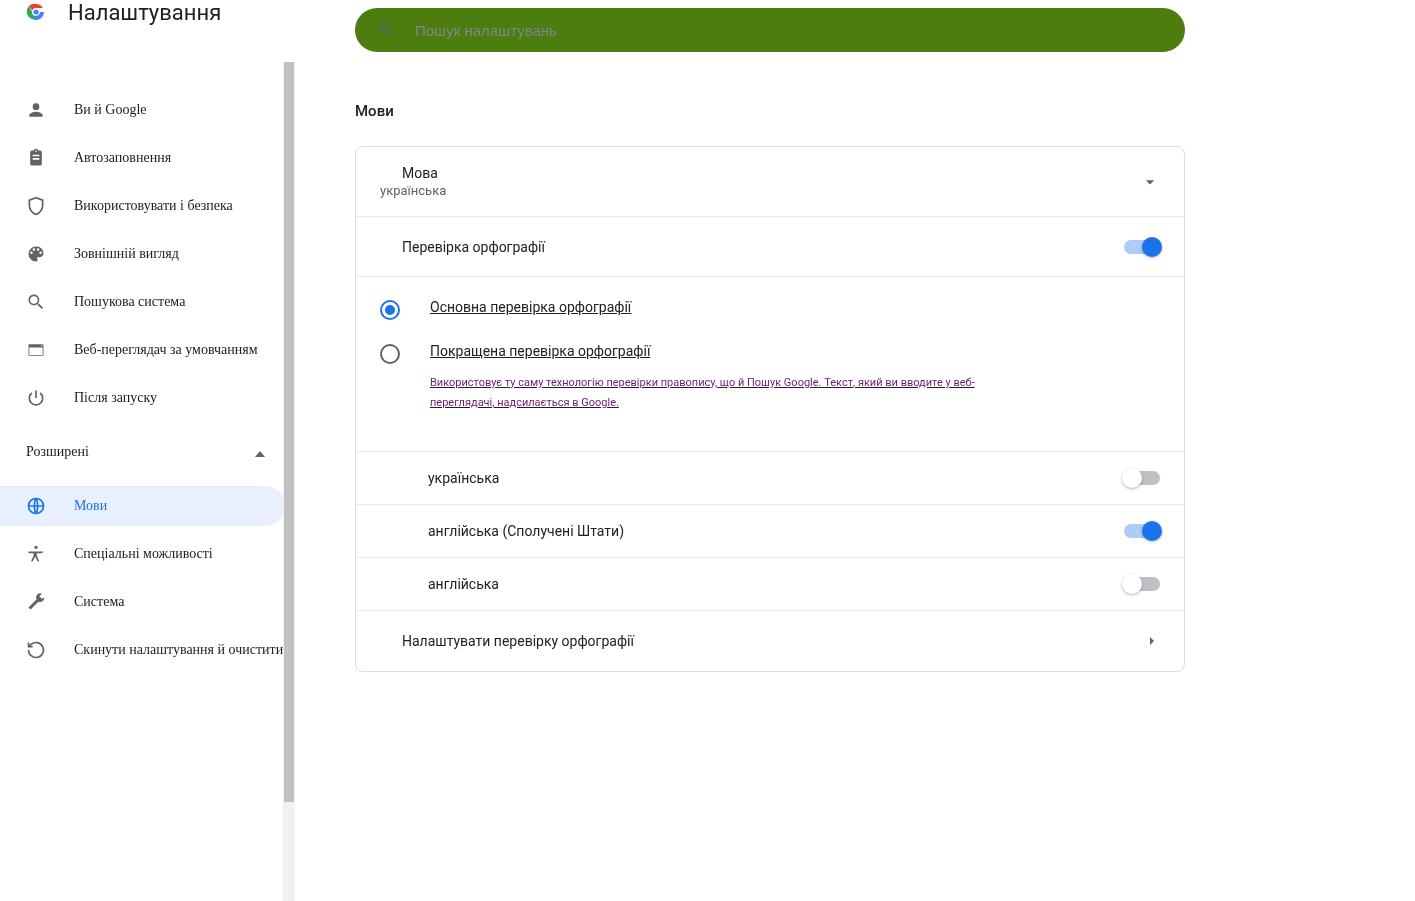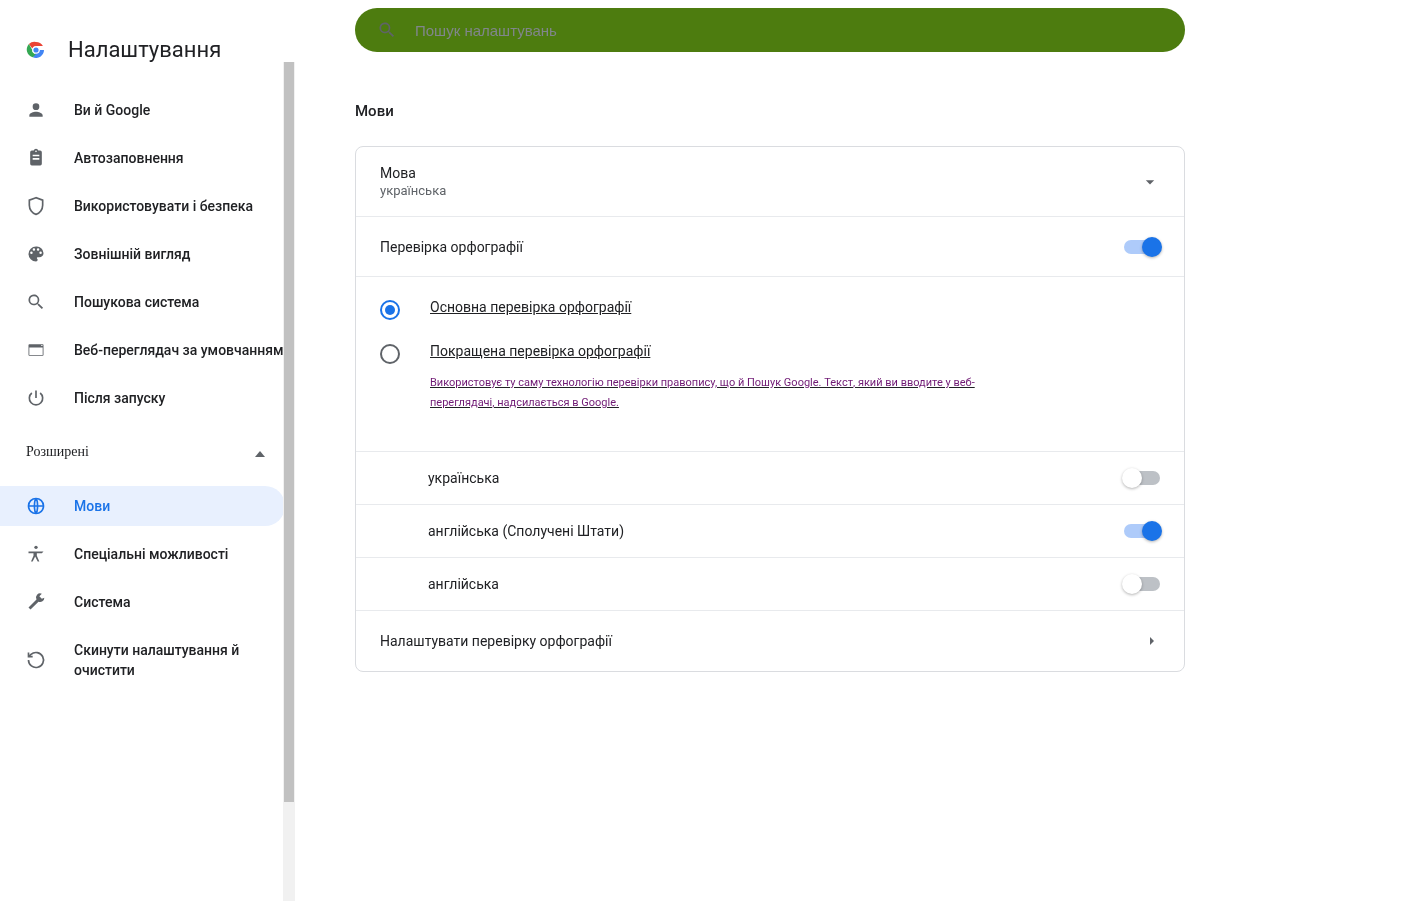--- a/index.html
+++ b/index.html
@@ -17,32 +17,32 @@
   
   .sidebar {
     width: 295px;
     height: 100%;
     position: relative;
     display: flex;
     flex-direction: column;
   }
   .sidebar-header {
     display: flex;
-    align-items: flex-end;
+    align-items: flex-start;
     height: 62px;
     padding-left: 24px;
   }
   .chrome-logo { width: 24px; height: 24px; margin-right: 20px; }
   .sidebar-title { font-size: 22px; font-weight: 400; color: #202124; }
   .sidebar-scroll {
     flex: 1;
     overflow-y: auto;
     padding-right: 10px;
   }
-  .nav-list { list-style: none; padding-top: 20px; }
+  .nav-list { list-style: none; padding-top: 20px; font-family: Liberation Serif, serif; }
   .nav-item {
     display: flex;
     align-items: center;
     min-height: 40px;
     padding: 10px 0 10px 26px;
     border-radius: 0 24px 24px 0;
     cursor: pointer;
     margin: 8px 0;
   }
   .nav-item .icon {
@@ -121,21 +121,21 @@
   .row {
     display: flex;
     align-items: center;
     padding: 18px 24px;
     border-bottom: 1px solid #e8eaed;
     cursor: pointer;
     min-height: 60px;
   }
   .row:last-child { border-bottom: none; }
   .row .grow { flex: 1; }
-  .row .title { font-size: 14px; color: #202124; }
+  .row .title { font-size: 14px; color: #202124; margin-left: 22px; }
   .row .sub { font-size: 13px; color: #5f6368; margin-top: 2px; }
   .row .right { color: #5f6368; display:flex; align-items:center; }
 
   .radio-block { padding: 10px 24px 26px 24px; border-bottom: 1px solid #e8eaed; }
   .radio-row {
     display: flex;
     align-items: flex-start;
     padding: 12px 0;
     cursor: pointer;
     text-decoration: underline;

